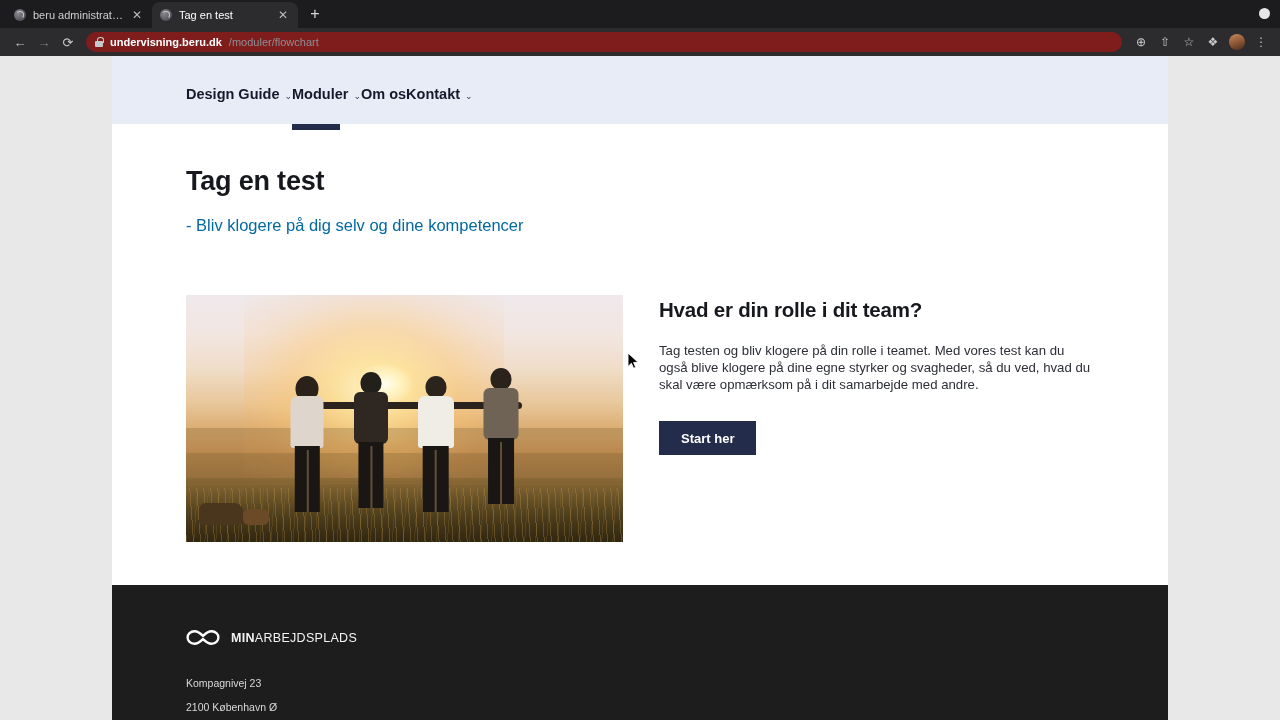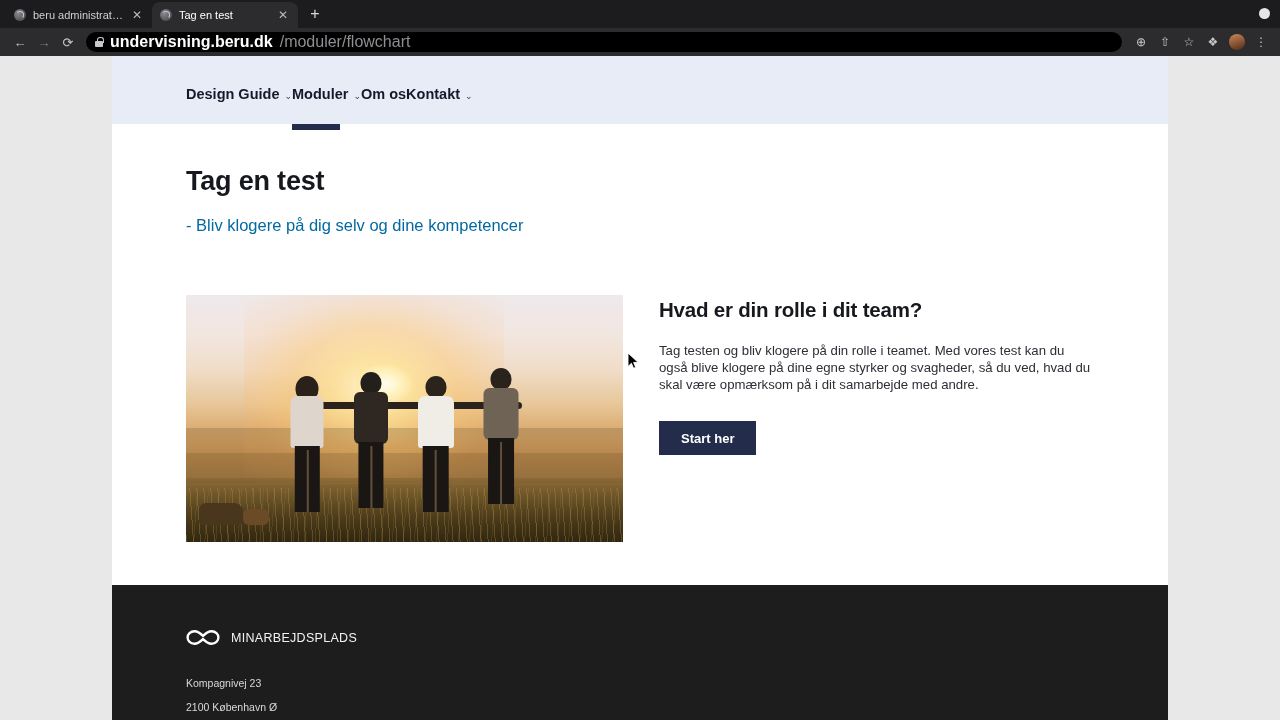--- a/index.html
+++ b/index.html
@@ -65,23 +65,23 @@
     padding: 0 8px;
   }
   .nav-btn {
     width: 24px; height: 24px;
     display: flex; align-items: center; justify-content: center;
     color: #c8c8cc; font-size: 13px; flex: 0 0 24px;
   }
   .nav-btn.dim { color: #7b7b80; }
   .omnibox {
     flex: 1; height: 20px; margin: 0 8px 0 6px;
-    background: #000000; border-radius: 10px;
+    background: #7f1d1d; border-radius: 10px;
     display: flex; align-items: center; padding: 0 9px; gap: 7px;
-    font-size: 16px; overflow: hidden;
+    font-size: 11px; overflow: hidden;
   }
   .lock {
     width: 8px; height: 10px; flex: 0 0 8px; position: relative;
   }
   .lock::before {
     content: ""; position: absolute; left: 0; bottom: 0;
     width: 8px; height: 6px; background: #c7c7cc; border-radius: 1px;
   }
   .lock::after {
     content: ""; position: absolute; left: 1.5px; top: 0;
@@ -275,21 +275,21 @@
 
   
   .site-footer {
     margin-top: 43px; background: #1d1d1d;
     padding: 44px 74px 40px 74px; color: #e4e4e4;
     min-height: 140px;
   }
   .logo-row { display: flex; align-items: center; gap: 11px; }
   .logo-mark { width: 34px; height: 17px; flex: 0 0 34px; }
   .logo-text { font-size: 12.5px; letter-spacing: 0.3px; color: #f2f2f2; }
-  .logo-text b { font-weight: normal; }
+  .logo-text b { font-weight: bold; }
   .logo-text span { font-weight: normal; }
   .faddr { font-size: 10.5px; color: #d9d9d9; margin-top: 12px; }
   .faddr.first { margin-top: 31px; }
 
   
   .cursor {
     position: absolute; left: 627px; top: 296px;
     width: 12px; height: 18px; pointer-events: none;
   }
 </style>

